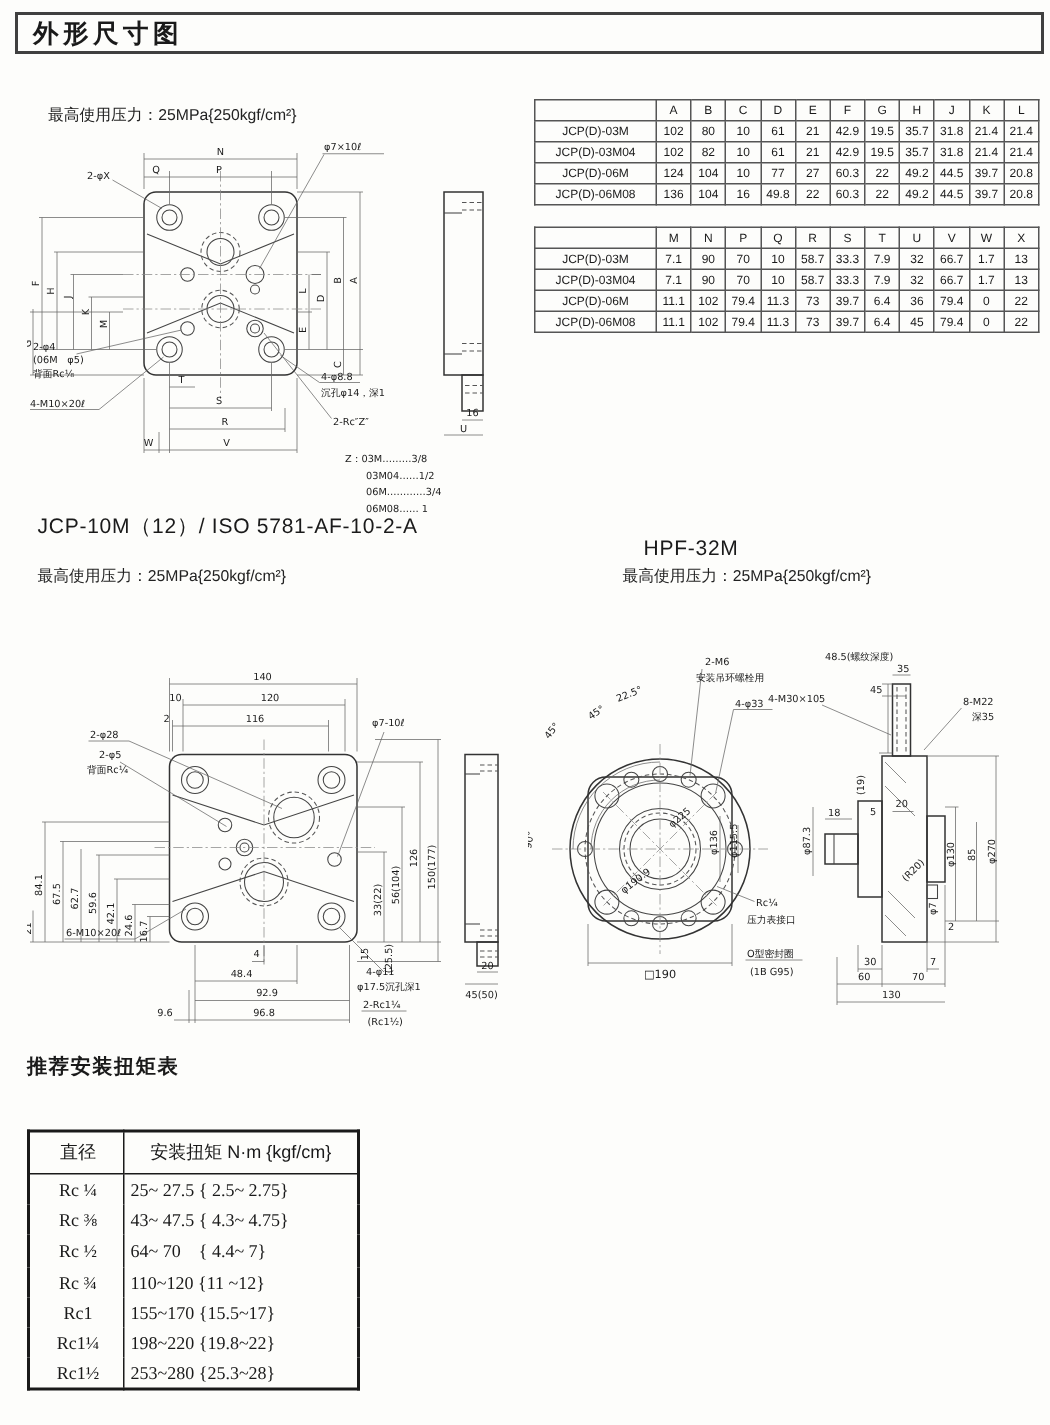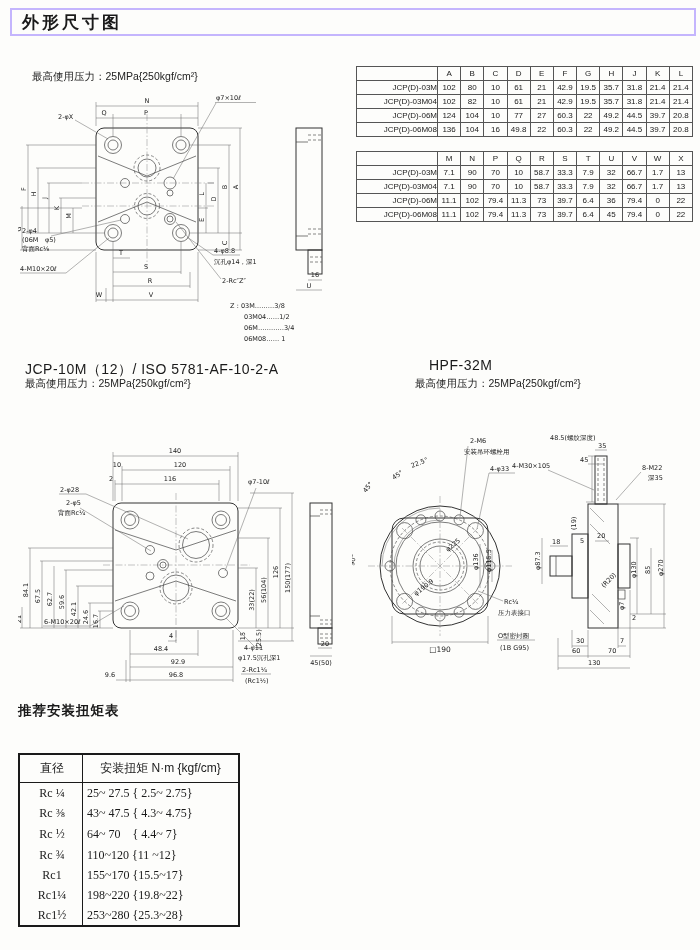--- a/index.html
+++ b/index.html
@@ -1,27 +1,27 @@
 <!DOCTYPE html>
 <html><head>
 <meta charset="utf-8">
 <style>
   html,body{margin:0;padding:0;background:#e8e8e6;}
   .page{position:relative;width:700px;height:950px;background:#fdfdfb;margin:0 auto;
         font-family:"Liberation Sans","DejaVu Sans",sans-serif;color:#1a1a1a;overflow:hidden;}
   .title-box{position:absolute;left:10px;top:8px;width:672px;height:24px;
-             border:2px solid #c4b5fd;display:flex;align-items:center;padding-left:10px;}
+             border:2px solid #404040;display:flex;align-items:center;padding-left:10px;}
   .title-box h1{margin:0;font-size:17px;font-weight:bold;letter-spacing:3px;}
   .sec-title{position:absolute;font-size:14px;font-weight:500;letter-spacing:.5px;}
   .sec-sub{position:absolute;font-size:10.5px;color:#222;}
   table.dim{position:absolute;border-collapse:collapse;table-layout:fixed;width:337px;
             font-size:8px;line-height:1;}
   table.dim th,table.dim td{border:1px solid #555;text-align:center;padding:2.5px 0;
             font-weight:normal;white-space:nowrap;overflow:hidden;}
-  table.dim th:first-child,table.dim td:first-child{width:80px;text-align:right;}
+  table.dim th:first-child,table.dim td:first-child{width:80px;}
   table.dim th{background:#fdfdfb;}
   .torque-title{position:absolute;font-size:13.5px;font-weight:bold;letter-spacing:1px;}
   table.torque{position:absolute;border-collapse:collapse;width:222px;
                border:2px solid #1a1a1a;font-size:12px;}
   table.torque th{border-bottom:1.5px solid #1a1a1a;font-weight:normal;padding:5px 4px;
                   white-space:nowrap;text-align:center;}
   table.torque th:first-child,table.torque td:first-child{border-right:1.5px solid #1a1a1a;
                   font-family:"Liberation Serif","DejaVu Serif",serif;width:52px;text-align:center;
                   padding-left:6px;}
   table.torque td{padding:2.5px 4px;white-space:nowrap;font-family:"Liberation Serif","DejaVu Serif",serif;}
@@ -332,21 +332,21 @@
       <text x="196" y="167">4-φ8.8</text>
       <text x="196" y="178">沉孔φ14，深1</text>
       <text x="204" y="197">2-Rc″Z″</text>
       <text x="212" y="222">Z：03M………3/8</text>
       <text x="226" y="233">03M04……1/2</text>
       <text x="226" y="244">06M…………3/4</text>
       <text x="226" y="255">06M08…… 1</text>
     </g>
   </svg>
 
-  <div class="sec-title" style="left:25px;top:361px">JCP-10M（12）/ ISO 5781-AF-10-2-A</div>
+  <div class="sec-title" style="left:25px;top:342px">JCP-10M（12）/ ISO 5781-AF-10-2-A</div>
   <div class="sec-sub" style="left:25px;top:377px">最高使用压力：25MPa{250kgf/cm²}</div>
   <div class="sec-title" style="left:429px;top:357px">HPF-32M</div>
   <div class="sec-sub" style="left:415px;top:377px">最高使用压力：25MPa{250kgf/cm²}</div>
 
   <svg class="draw" style="left:18px;top:398px" width="335" height="300" viewBox="0 0 335 300">
     <g>
       <rect class="ol" x="95" y="105" width="125" height="125" rx="8"></rect>
       <g class="tl">
         <circle cx="112" cy="122" r="9"></circle>
           <circle cx="112" cy="122" r="5.5"></circle>

